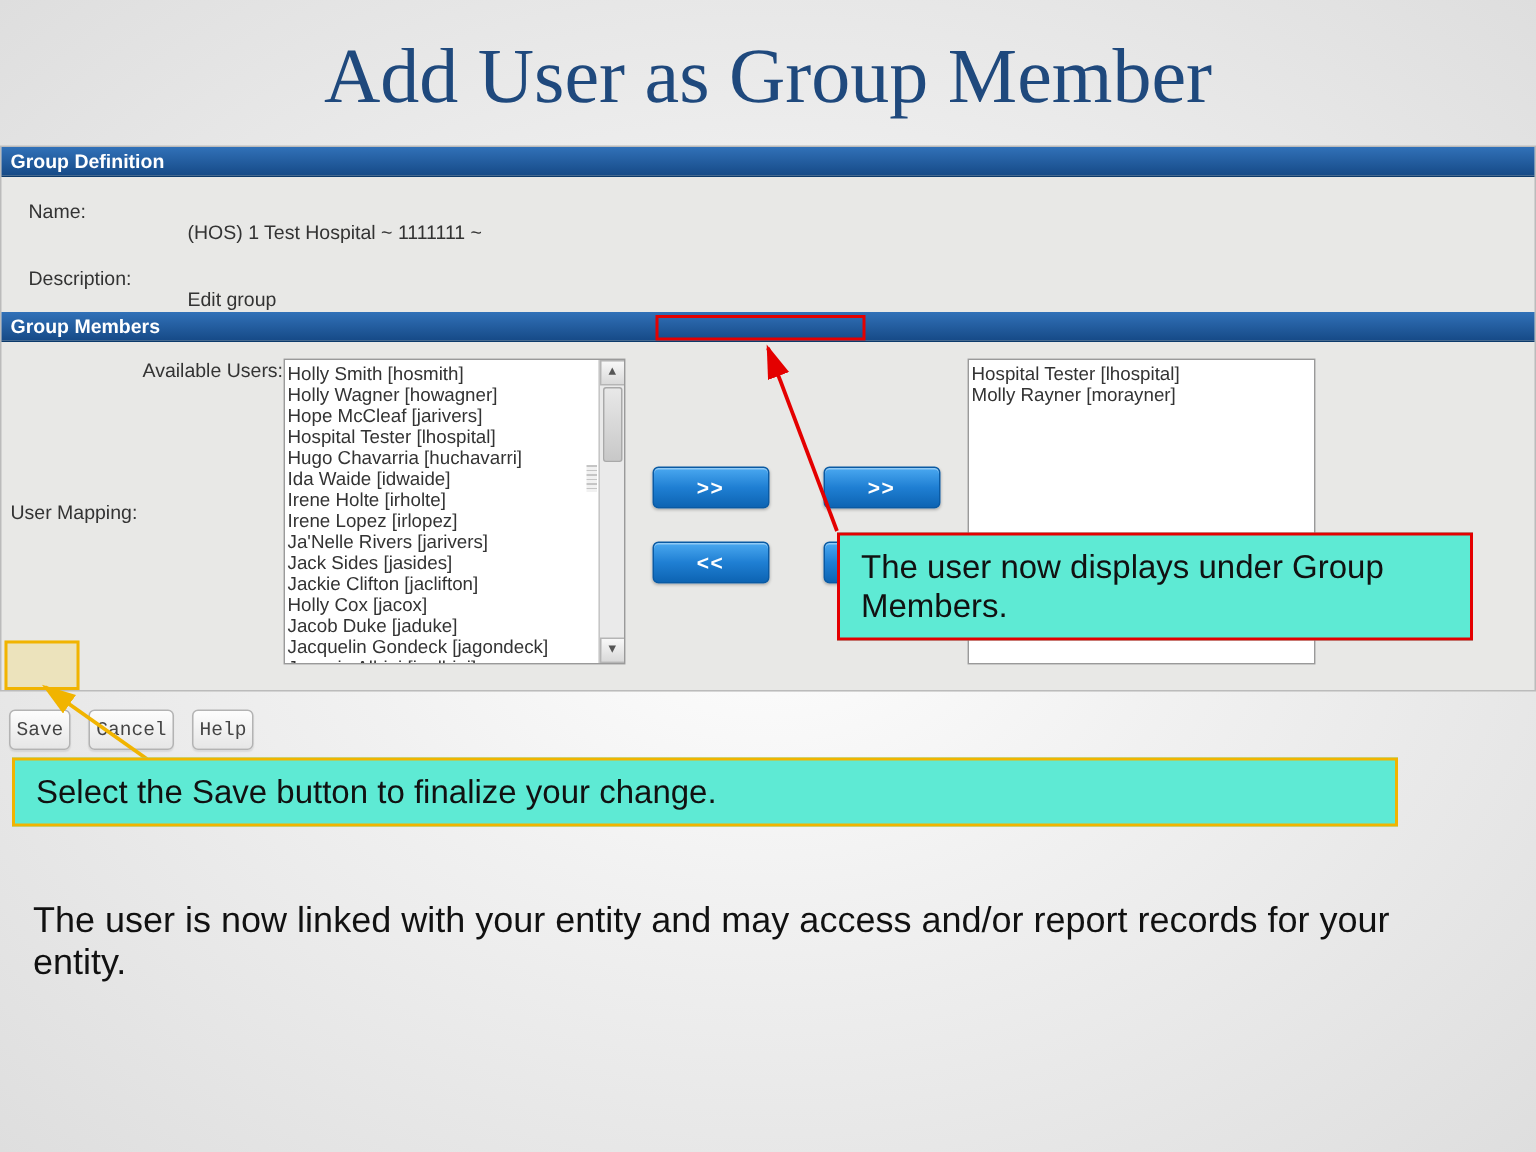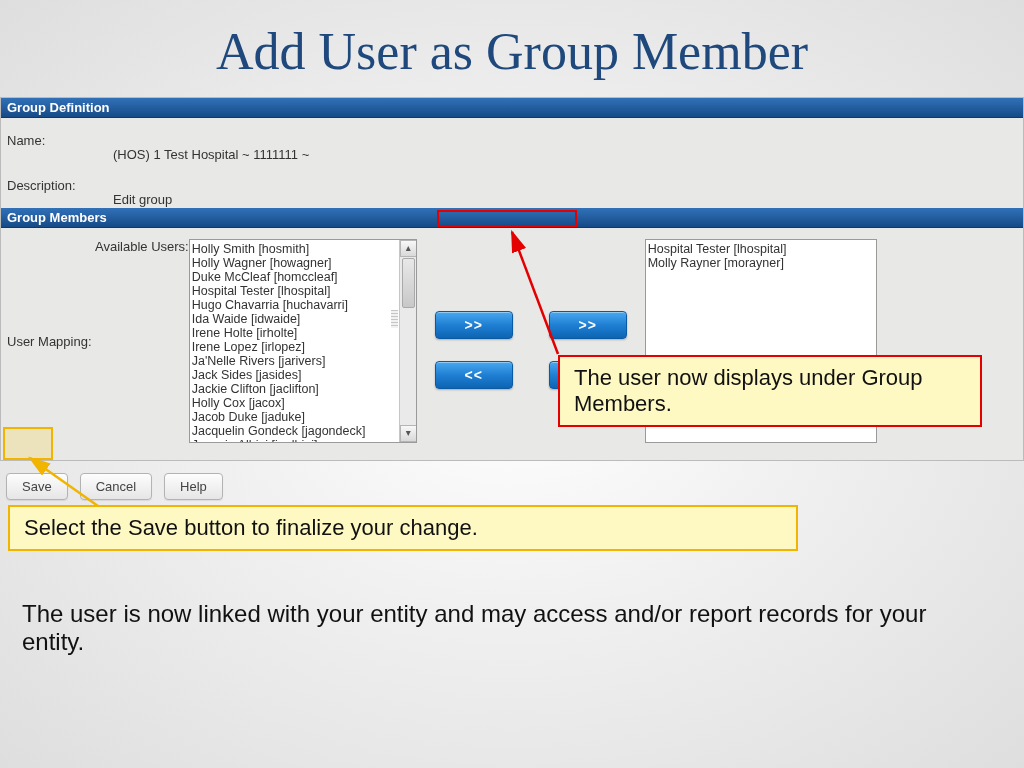--- a/index.html
+++ b/index.html
@@ -31,21 +31,21 @@
     font-weight: bold;
     font-size: 13px;
     padding: 2px 6px;
     border-bottom: 1px solid #0c3a6b;
   }
   .row {
     display: flex;
     align-items: center;
     font-size: 13px;
     color: #333;
-    padding: 1px 6px;
+    padding: 1px 18px;
   }
   .row .label { width: 106px; }
   .row .value { color: #333; margin-top: 28px; }
   .members-body {
     display: flex;
     align-items: center;
     padding: 2px 6px 8px 6px;
     font-size: 13px;
     color: #333;
   }
@@ -97,32 +97,33 @@
     color: #fff; font-weight: bold; font-size: 14px; letter-spacing: 1px;
     box-shadow: inset 0 1px 0 rgba(255,255,255,.4), 0 1px 2px rgba(0,0,0,.25);
     cursor: pointer;
   }
   .action-bar {
     display: flex; gap: 12px; padding: 12px 6px 0 6px;
   }
   .std-btn {
     background: linear-gradient(#fdfdfd,#e6e6e6);
     border: 1px solid #b3b3b3; border-radius: 4px;
-    font-size: 13px; color: #444; padding: 5px 15px; cursor: pointer;
+    font-size: 13px; color: #444; padding: 5px 4px; cursor: pointer;
     box-shadow: 0 1px 1px rgba(0,0,0,.08);
+    font-family: Liberation Mono, monospace;
   }
   .save-highlight {
     position: absolute;
     border: 2px solid #f1b400;
     background: rgba(255,204,0,.18);
     pointer-events: none;
   }
   .callout {
     position: absolute;
-    background: #fef9c3;
+    background: #5eead4;
     font-family: "Century Gothic", "Avant Garde", "Trebuchet MS", sans-serif;
     font-size: 22px; color: #111; padding: 8px 14px;
   }
   .callout.red   { border: 2px solid #e40000; }
   .callout.amber { border: 2px solid #f1b400; }
   .note {
     position: absolute;
     font-family: "Century Gothic", "Avant Garde", "Trebuchet MS", sans-serif;
     font-size: 24px; color: #111;
     left: 22px; right: 40px;
@@ -153,21 +154,21 @@
   <div class="section-header">Group Members</div>
 
   <div class="members-body">
     <div class="col-label">User Mapping:</div>
 
     <div class="listcol">
       <div class="list-caption">Available Users:</div>
       <div class="listbox available" id="available-list">
         <div class="item">Holly Smith [hosmith]</div>
           <div class="item">Holly Wagner [howagner]</div>
-          <div class="item">Duke McCleaf [homccleaf]</div>
+          <div class="item">Hope McCleaf [jarivers]</div>
           <div class="item">Hospital Tester [lhospital]</div>
           <div class="item">Hugo Chavarria [huchavarri]</div>
           <div class="item">Ida Waide [idwaide]</div>
           <div class="item">Irene Holte [irholte]</div>
           <div class="item">Irene Lopez [irlopez]</div>
           <div class="item">Ja'Nelle Rivers [jarivers]</div>
           <div class="item">Jack Sides [jasides]</div>
           <div class="item">Jackie Clifton [jaclifton]</div>
           <div class="item">Holly Cox [jacox]</div>
           <div class="item">Jacob Duke [jaduke]</div>
@@ -225,15 +226,15 @@
 
 <svg class="annot" style="left:20px; top:452px; width:90px; height:60px;">
   <defs>
     <marker id="ah-amber" markerWidth="10" markerHeight="10" refX="8" refY="3" orient="auto">
       <path d="M0,0 L9,3 L0,6 Z" fill="#f1b400"></path>
     </marker>
   </defs>
   <line x1="78" y1="54" x2="10" y2="6" stroke="#f1b400" stroke-width="2.5" marker-end="url(#ah-amber)"></line>
 </svg>
 
-<div class="callout amber" style="left:8px; top:505px; width:790px;">Select the Save button to finalize your change.</div>
+<div class="callout amber" style="left:8px; top:505px; width:924px;">Select the Save button to finalize your change.</div>
 
 <div class="note" style="top:600px;">The user is now linked with your entity and may access and/or report records for your entity.</div>
 
 </body></html>

